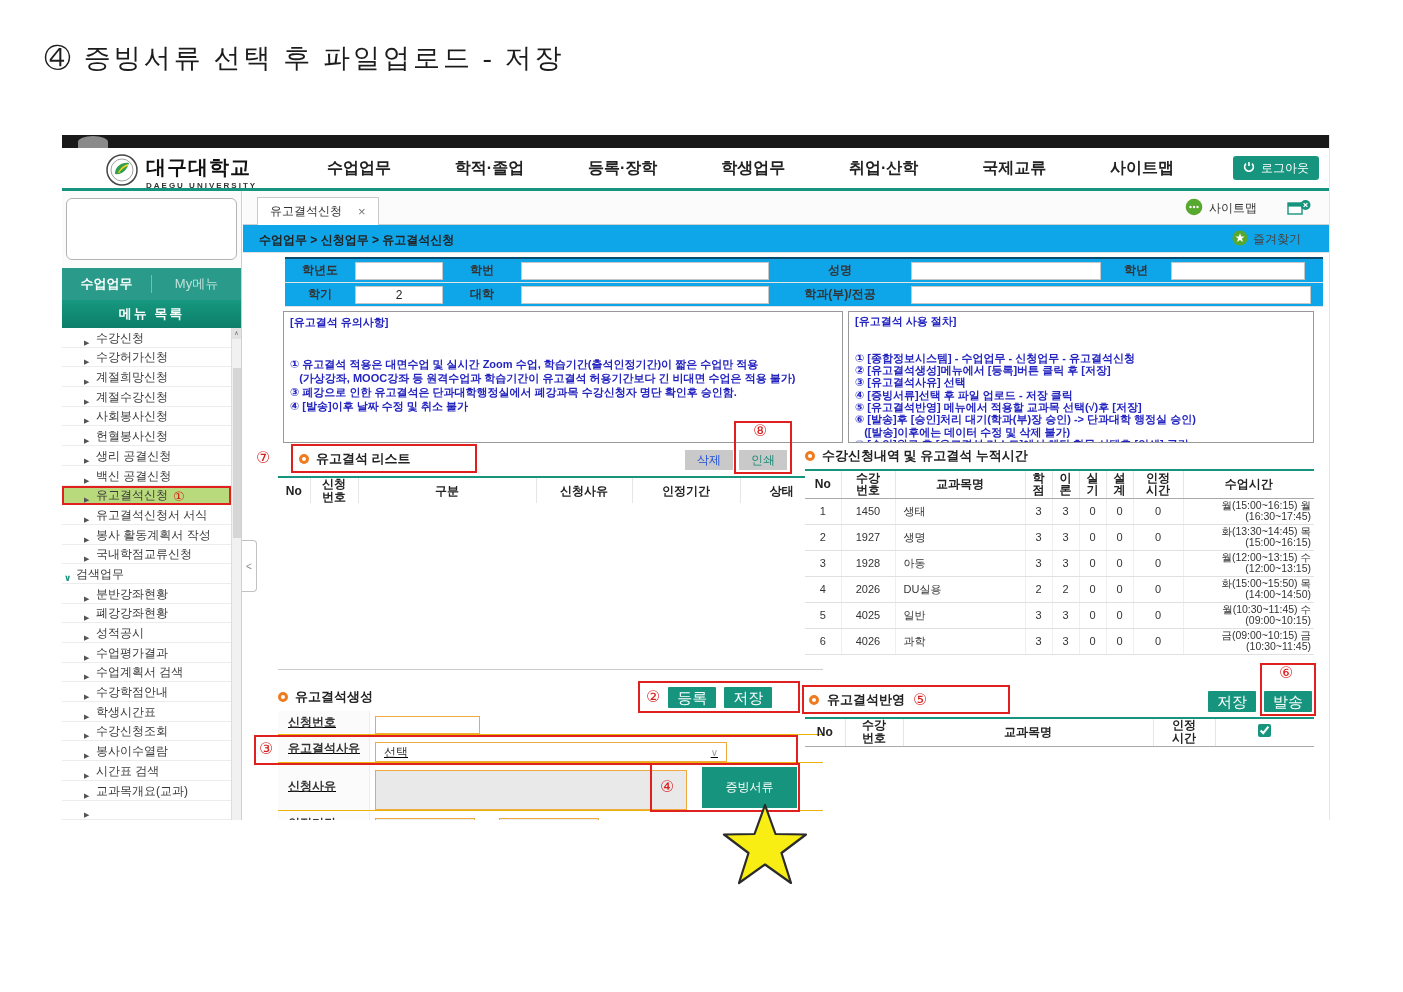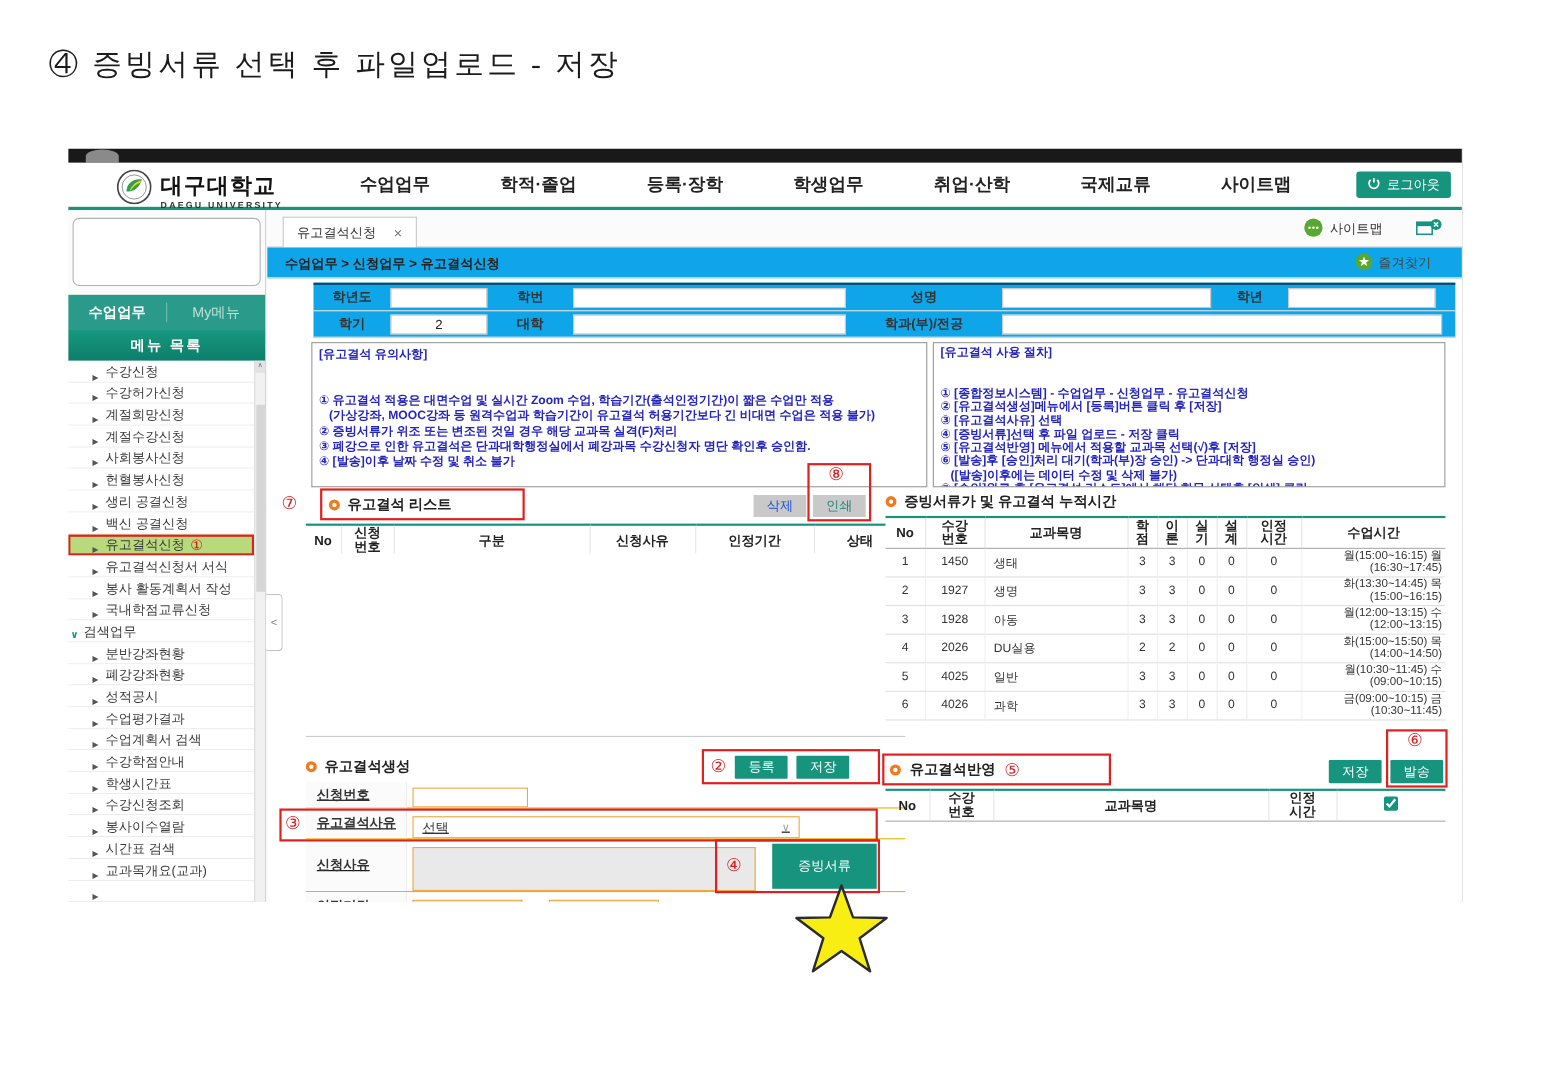--- a/index.html
+++ b/index.html
@@ -61,21 +61,21 @@
   .notice { position:absolute; top:176px; border:1px solid #999; background:#fff; color:#2424c0; font-weight:bold; font-size:11px; padding:3px 6px; overflow:hidden; }
   .notice div { white-space:pre-wrap; }
   #noticeL { left:221px; width:560px; height:132px; line-height:14px; }
   #noticeR { left:786px; width:466px; height:132px; line-height:12.3px; }
 
   
   .bullet { width:10px; height:10px; border-radius:50%; border:3px solid #f07a1e; background:#fff; flex:none; }
   .sec-title { font-size:13px; font-weight:bold; color:#222; }
   .annum { color:#d81f1f; font-size:16px; line-height:1; font-family:"DejaVu Sans",sans-serif; }
   .redbox { border:2px solid #e01f1f; position:absolute; z-index:5; pointer-events:none; }
-  .btn-teal { background:#17947e; color:#fff; font-size:12px; width:48px; height:21px; line-height:21px; text-align:center; cursor:pointer; border-radius:1px; }
+  .btn-teal { background:#17947e; color:#fff; font-size:15px; width:48px; height:21px; line-height:21px; text-align:center; cursor:pointer; border-radius:1px; }
   .btn-gray { position:absolute; width:48px; height:20px; background:#c9c9c9; color:#1d4ed8; font-size:12px; text-align:center; line-height:20px; cursor:pointer; }
 
   
   #ann7 { position:absolute; left:194px; top:315px; }
   #titleBox7 { left:212px; top:309px; width:186px; height:29px; display:flex; align-items:center; gap:7px; padding-left:6px;margin-left:17px; }
   #btnDelete { left:623px; top:315px; }
   #btnPrint { left:677px; top:315px; color:#1d8a78; }
   #printBox { left:672px; top:286px; width:58px; height:53px; }
   #ann8 { position:absolute; left:691px; top:288px; }
   .list-table { position:absolute; left:216px; top:341px; width:545px; border-collapse:collapse; }
@@ -403,21 +403,21 @@
       <div class="f-label" style="width:78px">대학</div>
       <input class="f-input" style="width: 248px;">
       <div class="f-label" style="width:142px">학과(부)/전공</div>
       <input class="f-input" style="width: 400px;">
     </div>
   </div>
 
   <div class="notice" id="noticeL">
     <div class="t">[유고결석 유의사항]</div>
     <div>
-      <div>① 유고결석 적용은 대면수업 및 실시간 Zoom 수업, 학습기간(출석인정기간)이 짧은 수업만 적용</div><div>   (가상강좌, MOOC강좌 등 원격수업과 학습기간이 유고결석 허용기간보다 긴 비대면 수업은 적용 불가)</div><div>② 증빙서류가 위조 또는 변조된 것일 경우 해당 교과목 실격(F)처리</div><div>③ 폐강으로 인한 유고결석은 단과대학행정실에서 폐강과목 수강신청자 명단 확인후 승인함.</div><div>④ [발송]이후 날짜 수정 및 취소 불가</div>
+      <div>① 유고결석 적용은 대면수업 및 실시간 Zoom 수업, 학습기간(출석인정기간)이 짧은 수업만 적용</div><div>   (가상강좌, MOOC강좌 등 원격수업과 학습기간이 유고결석 허용기간보다 긴 비대면 수업은 적용 불가)</div><div>③ 폐강으로 인한 유고결석은 단과대학행정실에서 폐강과목 수강신청자 명단 확인후 승인함.</div><div>④ [발송]이후 날짜 수정 및 취소 불가</div>
     </div>
   </div>
   <div class="notice" id="noticeR">
     <div class="t">[유고결석 사용 절차]</div>
     <div>
       <div>① [종합정보시스템] - 수업업무 - 신청업무 - 유고결석신청</div><div>② [유고결석생성]메뉴에서 [등록]버튼 클릭 후 [저장]</div><div>③ [유고결석사유] 선택</div><div>④ [증빙서류]선택 후 파일 업로드 - 저장 클릭</div><div>⑤ [유고결석반영] 메뉴에서 적용할 교과목 선택(√)후 [저장]</div><div>⑥ [발송]후 [승인]처리 대기(학과(부)장 승인) -&gt; 단과대학 행정실 승인)</div><div>   ([발송]이후에는 데이터 수정 및 삭제 불가)</div><div>⑦ [승인]완료 후 [유고결석 리스트]에서 해당 항목 선택후 [인쇄] 클릭</div>
     </div>
   </div>
 
   <span class="annum" id="ann7">⑦</span>
@@ -447,21 +447,21 @@
           <th>신청사유</th>
           <th>인정기간</th>
           <th>상태</th>
     </tr>
       </thead>
   </table>
   <div class="list-empty"></div>
 
   <div class="courses-title">
     <span class="bullet"></span>
-    <span class="sec-title">증빙서류가 및 유고결석 누적시간</span>
+    <span class="sec-title">수강신청내역 및 유고결석 누적시간</span>
   </div>
   <table class="course-table">
     <colgroup>
         <col style="width:36px">
         <col style="width:54px">
         <col style="width:130px">
         <col style="width:27px">
         <col style="width:27px">
         <col style="width:27px">
         <col style="width:27px">

